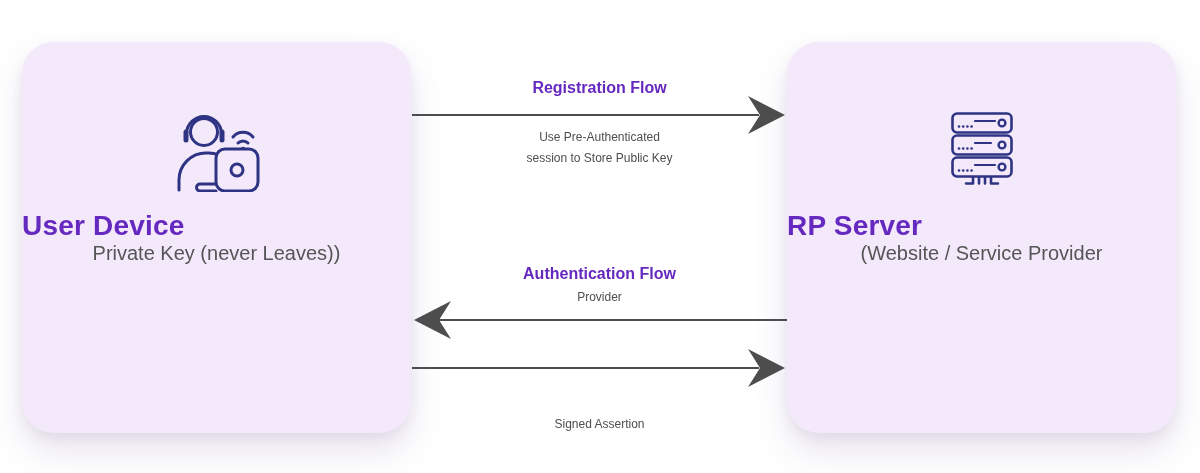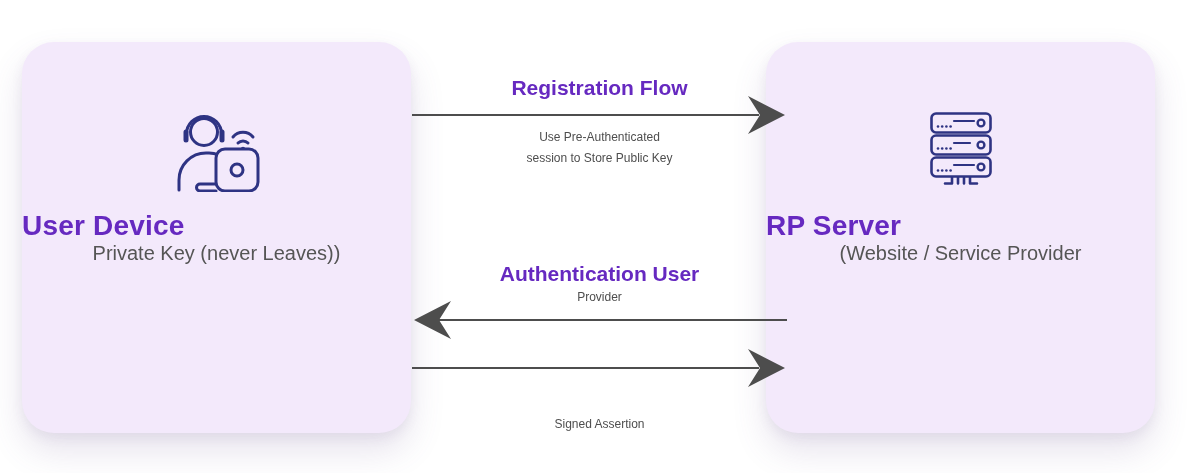--- a/index.html
+++ b/index.html
@@ -14,34 +14,34 @@
   body{background:#ffffff;font-family:"Liberation Sans", sans-serif;}
   .canvas{
     position:relative;width:1200px;height:473px;background:#ffffff;overflow:hidden;
   }
   .node{
     position:absolute;top:42px;width:389px;height:391px;
     background:var(--box-bg);border-radius:32px;
     box-shadow:0 18px 34px rgba(104,82,140,.16), 0 5px 12px rgba(104,82,140,.08);
   }
   .node-left{left:22px;}
-  .node-right{left:766px;}
+  .node-right{left:787px;}
   .node-icon{position:absolute;top:62px;left:50%;transform:translateX(-50%);color:var(--icon-navy);}
   .node-icon.server{top:70px;}
   .node-title{
     position:absolute;top:167px;width:100%;
     font-size:28px;font-weight:700;color:var(--purple);letter-spacing:.2px;line-height:34px;
   }
   .node-sub{
     position:absolute;top:198px;width:100%;text-align:center;
     font-size:20px;line-height:26px;color:var(--subtitle-text);
   }
   .node-sub div{white-space:nowrap;}
   .flow-zone{position:absolute;left:412px;width:375px;text-align:center;}
-  .flow-label{font-size:21px;font-weight:700;color:var(--purple);line-height:24px;}
+  .flow-label{font-size:16px;font-weight:700;color:var(--purple);line-height:24px;}
   .flow-desc{font-size:12px;line-height:21px;color:var(--flow-text);}
   #reg-label{top:76px;}
   #reg-desc{top:127px;}
   #auth-label{top:262px;}
   #auth-desc{top:287px;}
   #assert-desc{top:382px;margin-top:32px;}
   .arrow{position:absolute;left:412px;width:375px;height:44px;color:var(--arrow);}
   #reg-arrow{top:93px;}
   #auth-arrow{top:298px;}
   #assert-arrow{top:346px;}
@@ -126,21 +126,21 @@
   <div class="flow-zone flow-label" id="reg-label">Registration Flow</div>
   <svg class="arrow" id="reg-arrow" viewBox="0 0 375 44">
     <line x1="0" y1="22" x2="347" y2="22"></line>
     <polygon points="373,22 336,3 348,22 336,41"></polygon>
   </svg>
   <div class="flow-zone flow-desc" id="reg-desc">
     <div>Use Pre-Authenticated</div>
     <div>session to Store Public Key</div>
   </div>
 
-  <div class="flow-zone flow-label" id="auth-label">Authentication User</div>
+  <div class="flow-zone flow-label" id="auth-label">Authentication Flow</div>
   <div class="flow-zone flow-desc" id="auth-desc">Provider</div>
   <svg class="arrow" id="auth-arrow" viewBox="0 0 375 44">
     <line x1="27" y1="22" x2="375" y2="22"></line>
     <polygon points="2,22 39,3 27,22 39,41"></polygon>
   </svg>
 
   <svg class="arrow" id="assert-arrow" viewBox="0 0 375 44">
     <line x1="0" y1="22" x2="347" y2="22"></line>
     <polygon points="373,22 336,3 348,22 336,41"></polygon>
   </svg>

